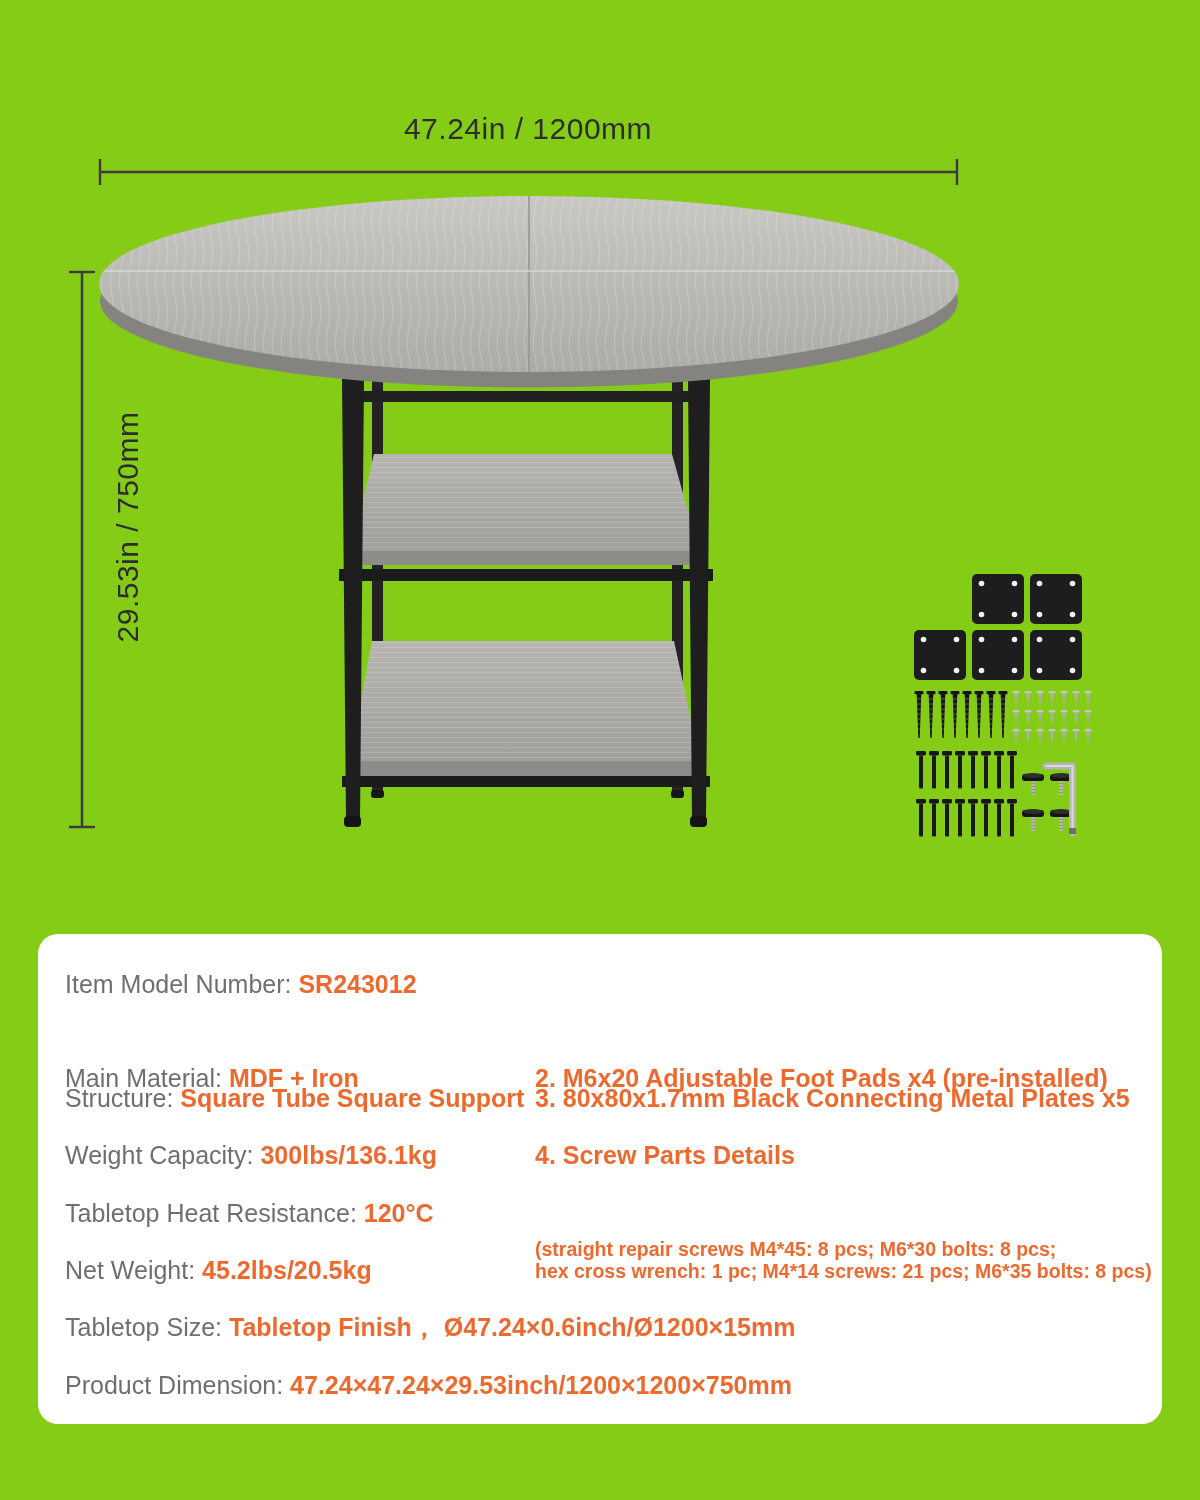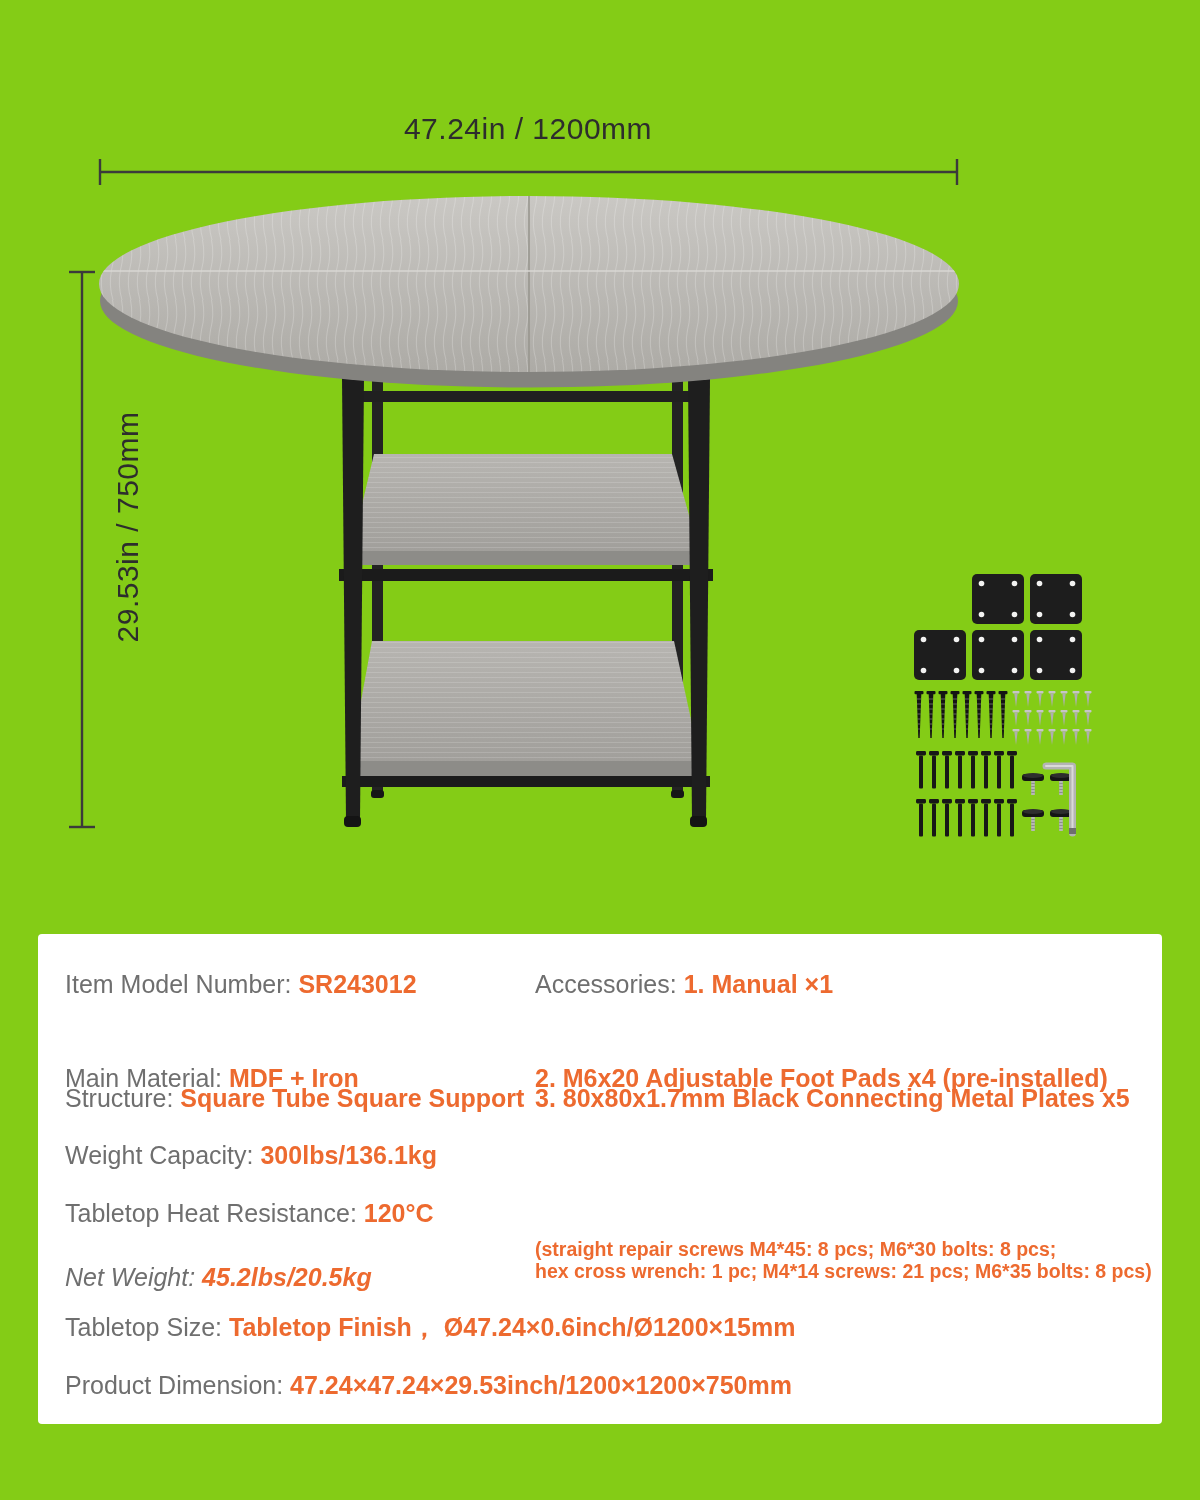--- a/index.html
+++ b/index.html
@@ -12,30 +12,30 @@
     position:absolute;color:#2D2D2D;font-size:30px;font-weight:500;
     letter-spacing:0.5px;white-space:nowrap;
   }
   .dim-w{left:278px;top:112px;width:500px;text-align:center;}
   .dim-h{
     left:1px;top:507px;width:260px;height:40px;text-align:center;
     transform:rotate(-90deg);transform-origin:center;
   }
   .panel{
     position:absolute;left:38px;top:934px;width:1124px;height:490px;
-    background:#FFFFFF;border-radius:4px;
+    background:#FFFFFF;border-radius:20px;
   }
   .row{position:absolute;font-size:25px;line-height:1.15;white-space:nowrap;}
   .row .lbl{color:#6F6F6F;font-weight:400;}
   .row .val{color:#ED6A2F;font-weight:700;}
   .row.small{font-size:19.5px;}
   
   .lc{left:27px;}
   .r1{top:36px;} .r2{top:93px;margin-top:37px;} .r3{top:150px;} .r4{top:207px;}
-  .r5{top:265px;} .r6{top:329px;font-style:italic;} .r7{top:379px;} .r8{top:437px;}
+  .r5{top:265px;} .r6{top:322px;} .r7{top:379px;} .r8{top:437px;}
   
   .rc{left:497px;}
   .rs5{top:268px;margin-top:36px;} .rs6{top:326px;}
 </style>
 </head>
 <body>
 
 <div class="canvas">
 
   <svg class="illus" width="1200" height="920" viewBox="0 0 1200 920">
@@ -232,29 +232,29 @@
     <div class="row lc r6">
       <span class="lbl">Net Weight: </span><span class="val">45.2lbs/20.5kg</span>
     </div>
     <div class="row lc r7">
       <span class="lbl">Tabletop Size: </span><span class="val">Tabletop Finish， Ø47.24×0.6inch/Ø1200×15mm</span>
     </div>
     <div class="row lc r8">
       <span class="lbl">Product Dimension: </span><span class="val">47.24×47.24×29.53inch/1200×1200×750mm</span>
     </div>
 
-    <div class="row rc r1">
-      <span class="lbl">Accessories: </span><span class="val">1. Manual ×1</span>
-    </div>
     <div class="row rc r2">
       <span class="val">2. M6x20 Adjustable Foot Pads x4 (pre-installed)</span>
     </div>
     <div class="row rc r3">
       <span class="val">3. 80x80x1.7mm Black Connecting Metal Plates x5</span>
     </div>
+    <div class="row rc r4">
+      <span class="val">4. Screw Parts Details</span>
+    </div>
     <div class="row rc rs5 small">
       <span class="val">(straight repair screws M4*45: 8 pcs; M6*30 bolts: 8 pcs;</span>
     </div>
     <div class="row rc rs6 small">
       <span class="val">hex cross wrench: 1 pc; M4*14 screws: 21 pcs; M6*35 bolts: 8 pcs)</span>
     </div>
 
   </div>
 </div>
 

